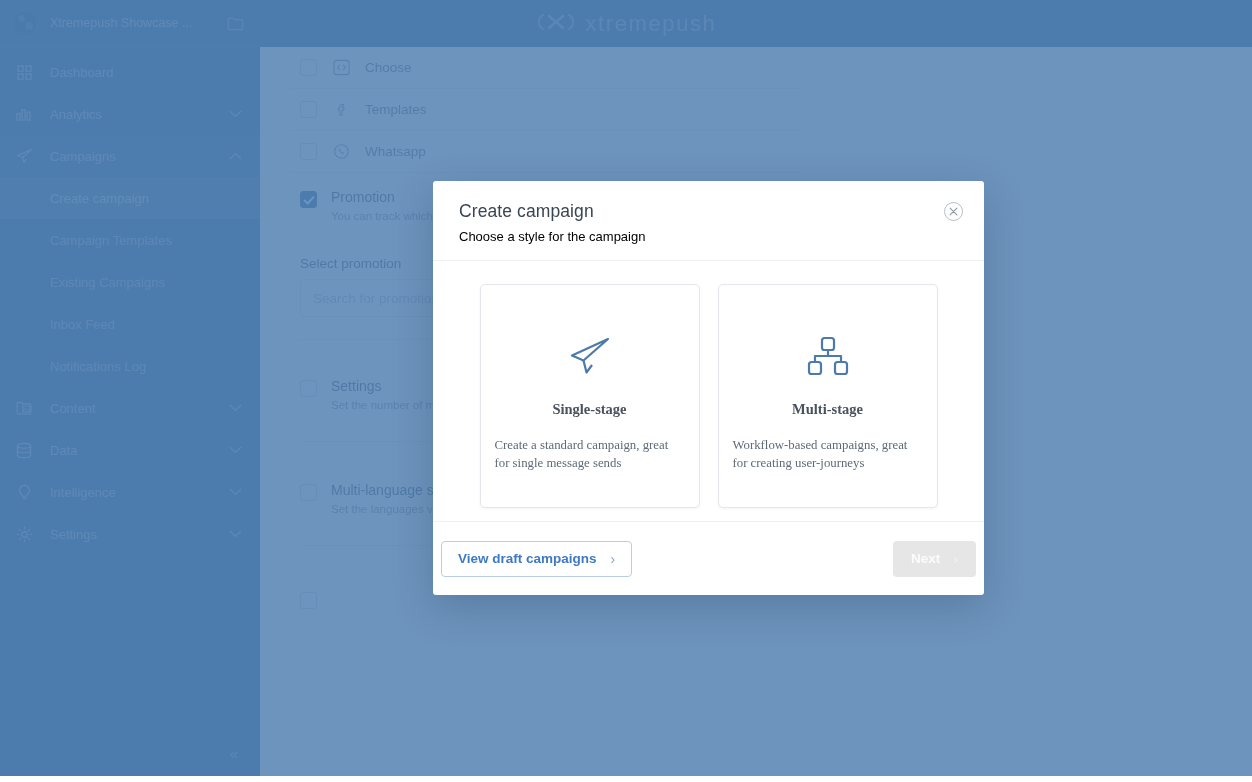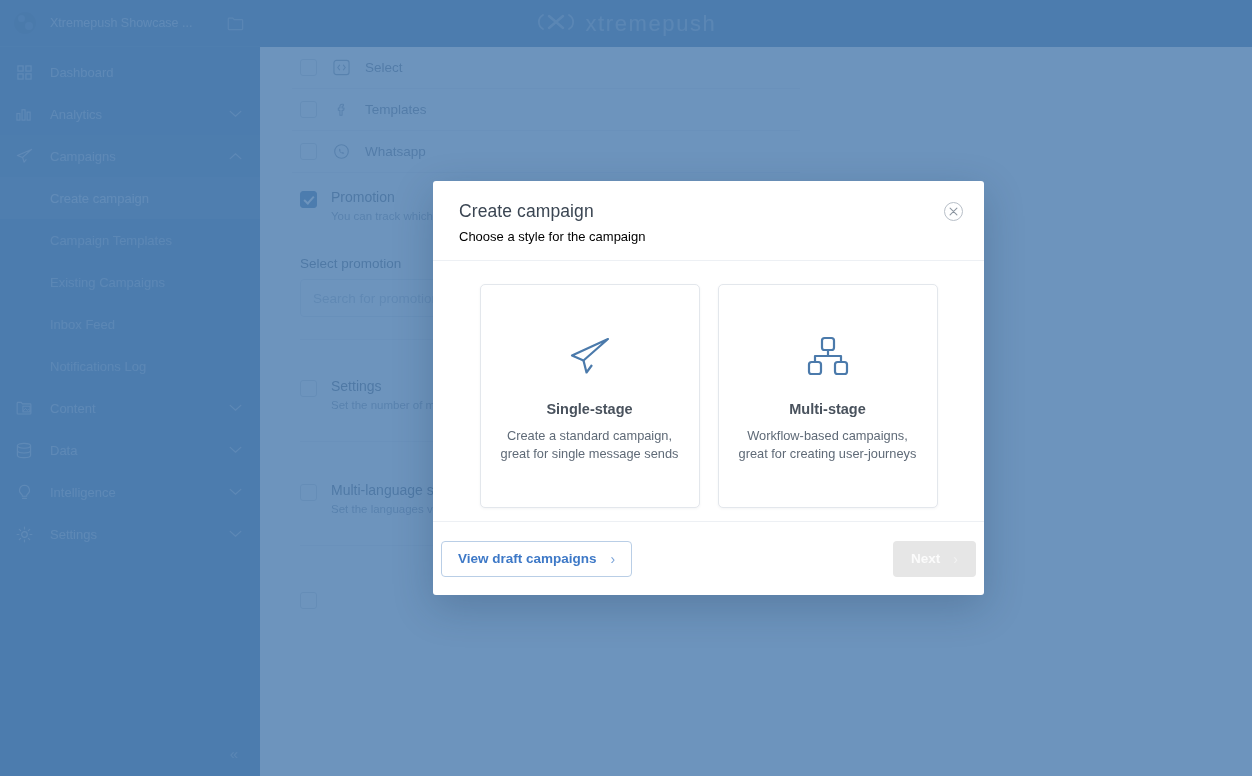--- a/index.html
+++ b/index.html
@@ -164,34 +164,34 @@
     position: absolute; right: 21px; top: 21px;
     width: 19px; height: 19px; border-radius: 50%;
     border: 1px solid #b8bfc8; color: #9aa3ae;
     display: flex; align-items: center; justify-content: center;
     font-size: 10px; line-height: 1; cursor: pointer;
     background: #fff;
   }
 
   .modal-body {
     flex: 1 1 auto; display: flex; align-items: center; justify-content: center;
-    gap: 18px; padding: 18px 46px 8px 46px;
+    gap: 18px; padding: 18px 46px 8px 46px; font-family: Liberation Serif, serif;
   }
   .opt-card {
     width: 220px; height: 224px; border: 1px solid #e3e7ec; border-radius: 5px;
     background: #fff; cursor: pointer;
     display: flex; flex-direction: column; align-items: center;
     padding: 40px 14px 0 14px;
     box-shadow: 0 1px 3px rgba(30,50,80,.05);
   }
   .opt-icon { height: 62px; display: flex; align-items: center; justify-content: center; }
   .opt-title { font-size: 14.5px; font-weight: bold; color: #49525d; margin-top: 14px; }
   .opt-desc {
-    font-size: 12.8px; color: #5f6a77; text-align: center; line-height: 18px;
-    margin-top: 10px;
+    font-size: 12.8px; color: #5f6a77; text-align: left; line-height: 18px;
+    margin-top: 18px;
   }
 
   .modal-foot {
     height: 74px; border-top: 1px solid #edf0f4;
     display: flex; align-items: center; justify-content: space-between;
     padding: 0 8px;
   }
   .btn-ghost {
     height: 36px; padding: 0 16px; border: 1px solid #b9cee6; border-radius: 4px;
     background: #fff; color: #3e79c7; font-size: 13.5px; font-weight: bold;
@@ -228,21 +228,21 @@
     <div class="content">
 
       <div class="chan-row">
         <span class="chan-box"></span>
         <span class="chan-ic">
           <svg width="17" height="17" viewBox="0 0 18 18" fill="none">
             <rect x="1" y="1.5" width="16" height="15" rx="2.5" stroke="#8b99ab" stroke-width="1.2"></rect>
             <path d="M7 6.5 L5 9 L7 11.5 M11 6.5 L13 9 L11 11.5" stroke="#8b99ab" stroke-width="1.2" stroke-linecap="round" stroke-linejoin="round"></path>
           </svg>
         </span>
-        <span class="chan-name">Select</span>
+        <span class="chan-name">Choose</span>
       </div>
 
       <div class="chan-row">
         <span class="chan-box"></span>
         <span class="chan-ic">
           <svg width="17" height="17" viewBox="0 0 18 18" fill="none">
             <path d="M11 3.5h-1.6c-1.3 0-2.1.9-2.1 2.2V7.5H5.6v2.2h1.7V15h2.3V9.7h1.8l.3-2.2H9.6V6.1c0-.5.2-.8.8-.8H11V3.5z" stroke="#8b99ab" stroke-width="1.1" fill="none" stroke-linejoin="round"></path>
           </svg>
         </span>
         <span class="chan-name">Templates</span>

